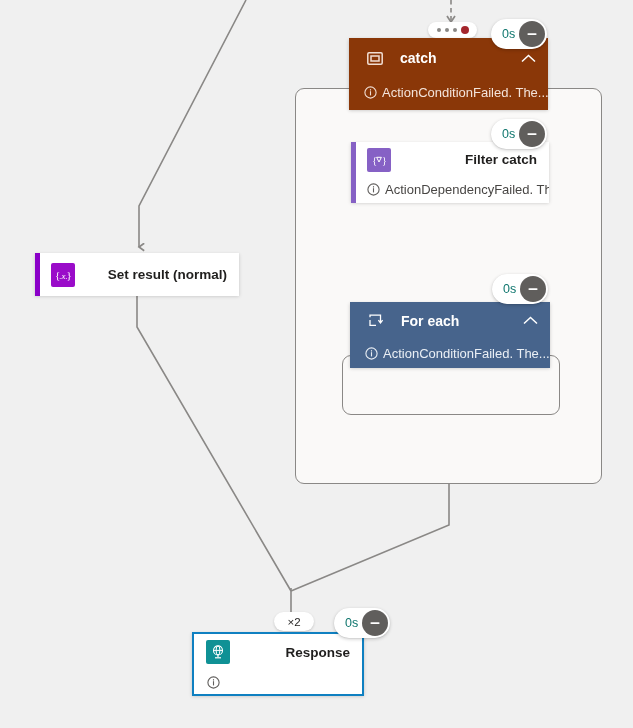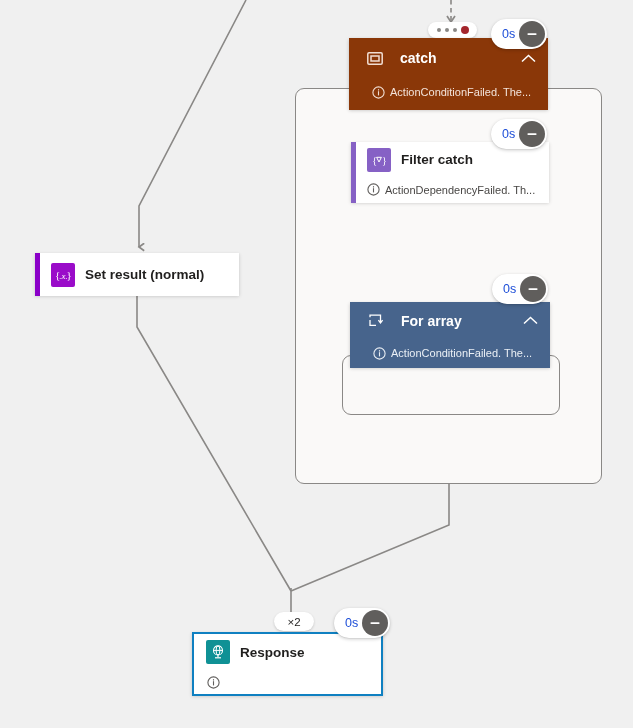--- a/index.html
+++ b/index.html
@@ -17,37 +17,38 @@
   .node{
     position:absolute;
     box-sizing:border-box;
     background:#ffffff;
     box-shadow:0 1.2px 3.6px rgba(0,0,0,.18), 0 .3px .9px rgba(0,0,0,.11);
   }
   .node .nrow{
     display:flex;align-items:center;
     height:40px;
     padding:0 12px 0 10px;
+    justify-content:space-between;
   }
   .node .nicon{
     width:24px;height:24px;
     border-radius:2px;
     flex:0 0 24px;
     display:flex;align-items:center;justify-content:center;
     margin-right:10px;
   }
   .node .ntitle{
     font-size:13.5px;font-weight:bold;color:#201f1e;
     white-space:nowrap;overflow:hidden;
   }
   .node .nstatus{
     display:flex;align-items:center;
     height:28px;
-    padding:0 10px 0 23px;
-    font-size:11px;color:#484644;
+    padding:0 10px 0 15px;
+    font-size:13px;color:#484644;
     white-space:nowrap;overflow:hidden;
   }
   .node .nstatus .warn{
     flex:0 0 auto;margin-right:5px;display:flex;align-items:center;
   }
   .leftbar{position:absolute;left:0;top:0;bottom:0;width:5px;}
 
   
   #node-catch{
     left:349px;top:38px;width:199px;height:72px;
@@ -76,21 +77,21 @@
   #node-foreach .nicon{background:transparent;margin-right:13px;}
 
   #node-setresult{
     left:35px;top:253px;width:204px;height:43px;
   }
   #node-setresult .leftbar{background:#8a00c8;}
   #node-setresult .nrow{padding-left:16px;height:43px;}
   #node-setresult .nicon{background:#9a0cc9;}
 
   #node-response{
-    left:192px;top:632px;width:191px;height:64px;
+    left:192px;top:632px;width:172px;height:64px;
     border:2px solid #0f80c1;background:#ffffff;
   }
   #node-response .nrow{padding-left:12px;height:36px;}
   #node-response .nicon{background:#0f9195;}
   #node-response .nstatus{padding-left:13px;height:24px;}
 
   
   .scope{
     position:absolute;box-sizing:border-box;
     border:1.3px solid #8a8886;border-radius:9px;
@@ -104,21 +105,21 @@
 
   
   .pill{
     position:absolute;
     display:flex;align-items:center;
     height:30px;
     background:#ffffff;border-radius:16px;
     padding:0 2px 0 11px;
     box-shadow:0 1.2px 3.6px rgba(0,0,0,.20), 0 .3px .9px rgba(0,0,0,.11);
   }
-  .pill .dur{font-size:12.5px;color:#1d4ed8;margin-right:4px;font-weight:normal;}
+  .pill .dur{font-size:12.5px;color:#0f766e;margin-right:4px;font-weight:normal;}
   .pill .sdot{
     width:26px;height:26px;border-radius:50%;
     display:flex;align-items:center;justify-content:center;
   }
   .sdot.skipped{background:#605e5c;}
   .sdot.succeeded{background:#107c10;}
 
   
   .minibadge{
     position:absolute;
@@ -246,21 +247,21 @@
 
   <div id="node-foreach" class="node">
     <div class="nrow">
       <span class="nicon">
         <svg width="15" height="13" viewBox="0 0 15 13">
           <path d="M1,3.2 L1,1.2 L11.5,1.2 L11.5,8" fill="none" stroke="#ffffff" stroke-width="1.3"></path>
           <path d="M13.6,6.2 L11.5,9 L9.4,6.2" fill="none" stroke="#ffffff" stroke-width="1.3"></path>
           <path d="M1,6 L1,11.3 L7,11.3" fill="none" stroke="#ffffff" stroke-width="1.3"></path>
         </svg>
       </span>
-      <span class="ntitle">For array</span>
+      <span class="ntitle">For each</span>
       <span style="margin-left:auto;display:flex;align-items:center;">
         <svg width="15" height="9" viewBox="0 0 15 9">
           <path d="M1,7.5 L7.5,1.5 L14,7.5" fill="none" stroke="#ffffff" stroke-width="1.5"></path>
         </svg>
       </span>
     </div>
     <div class="nstatus">
       <span class="warn">
         <svg width="13" height="13" viewBox="0 0 13 13">
           <circle cx="6.5" cy="6.5" r="5.6" fill="none" stroke="#eaeff5" stroke-width="1.1"></circle>

